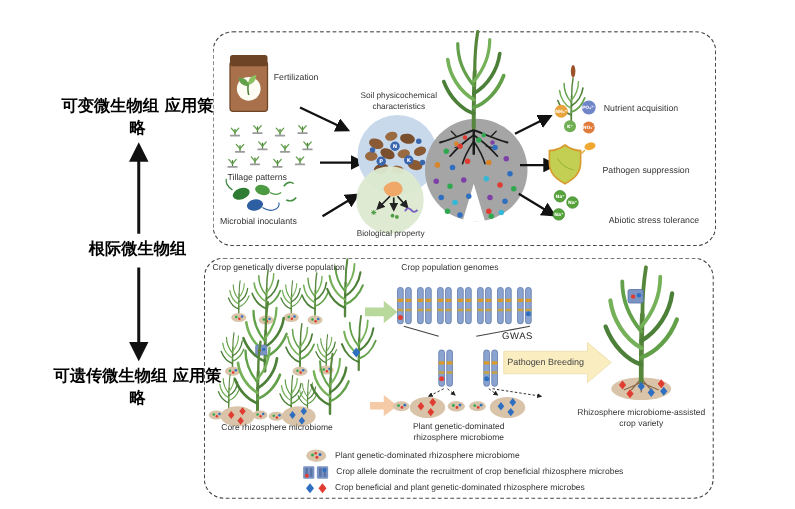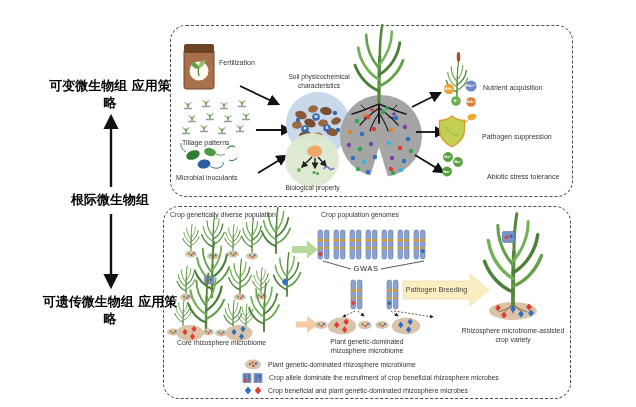--- a/index.html
+++ b/index.html
@@ -7,21 +7,21 @@
           font-family:"Liberation Sans",sans-serif;}
   .panel{position:absolute;border:1.5px dashed #4a4a4a;border-radius:16px;box-sizing:border-box;background:transparent;}
   #top-panel{left:170px;top:25px;width:403px;height:172px;}
   #bottom-panel{left:163px;top:206px;width:408px;height:193px;}
   .cn{position:absolute;font-weight:bold;font-size:13px;color:#000;text-align:center;line-height:17px;
       font-family:"DejaVu Sans",sans-serif;}
   .lbl{position:absolute;font-size:7px;color:#333;white-space:nowrap;line-height:9px;}
   .lbl.small{font-size:6.6px;}
   .lbl.center{text-align:center;white-space:normal;}
   .lbl span{display:block;}
-  #gwas-label{font-size:7.6px;color:#222;letter-spacing:0.5px;}
+  #gwas-label{font-size:7.6px;color:#222;letter-spacing:0.5px;margin-left:48px;}
   #molecular-label{font-size:7.2px;color:#444;}
   .legend-row{position:absolute;display:flex;align-items:center;gap:5px;font-size:6.8px;color:#333;white-space:nowrap;}
   svg{display:block;}
   #art{position:absolute;left:0;top:0;}
   .ion-text{font-size:3.6px;fill:#fff;font-weight:bold;text-anchor:middle;font-family:"DejaVu Sans",sans-serif;}
   .npk-text{font-size:4.2px;fill:#fff;font-weight:bold;text-anchor:middle;font-family:"DejaVu Sans",sans-serif;}
 </style>
 </head>
 <body>
 

